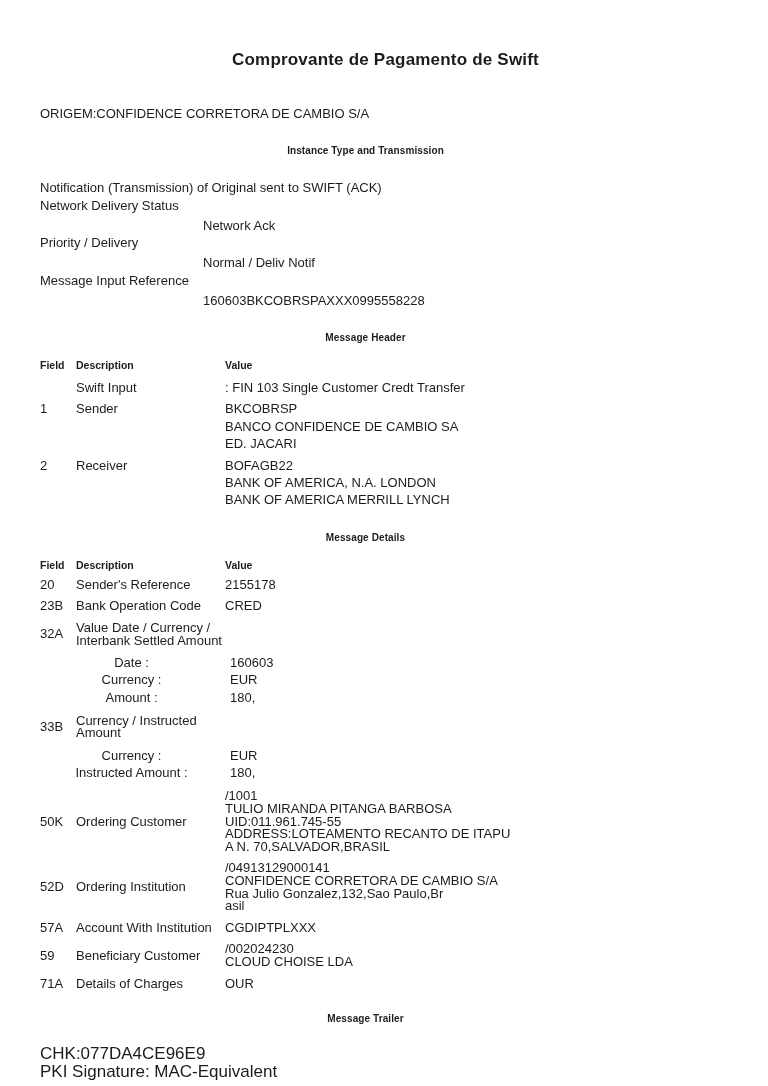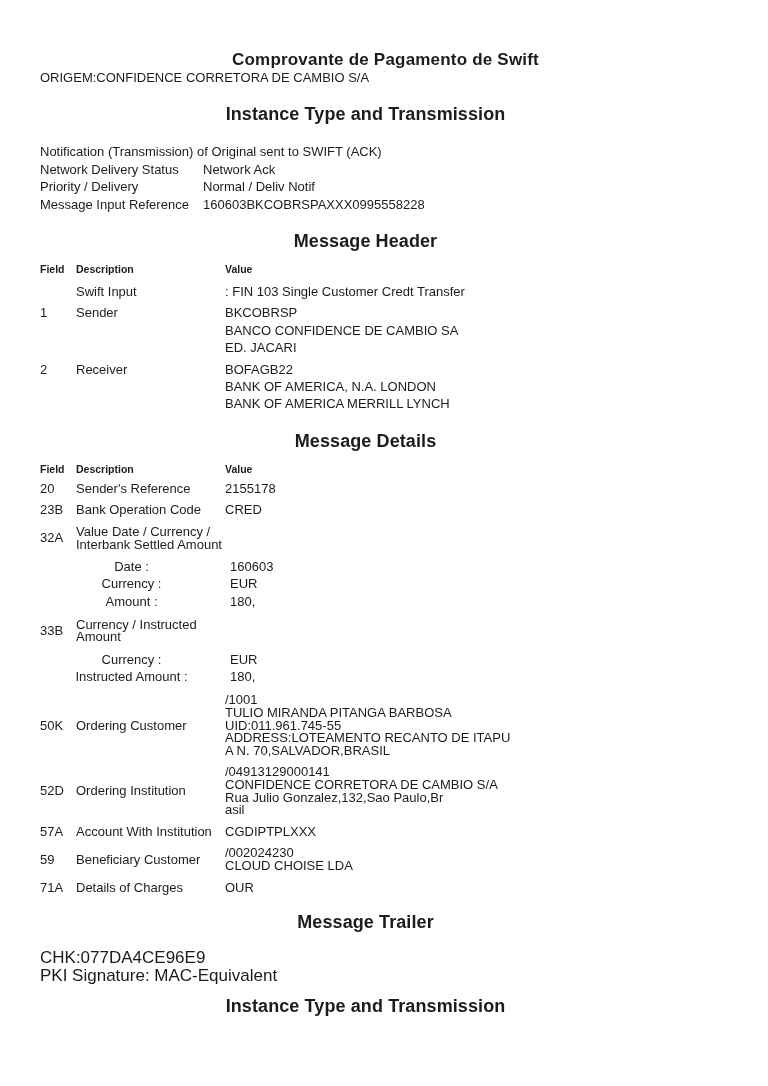--- a/index.html
+++ b/index.html
@@ -8,29 +8,29 @@
     background:#ffffff;
     color:#1c1c1c;
     font-family:"Liberation Sans","DejaVu Sans",sans-serif;
     overflow:hidden;
   }
   .page{box-sizing:border-box;width:719px;height:1086px;padding:50px 40px 0 40px;}
   .doc-title{
     font-size:17px;font-weight:bold;text-align:center;
     padding-left:52px;line-height:20px;letter-spacing:.2px;
   }
-  .origin{font-size:13px;line-height:16px;}
+  .origin{font-size:13px;margin-top:36px;line-height:16px;}
   .section-heading{
-    font-size:18px;font-weight:bold;text-align:center;
+    font-size:10px;font-weight:bold;text-align:center;
     padding-left:12px;margin-top:20px;line-height:17px;letter-spacing:.1px;
   }
   .notice{font-size:13px;margin-top:20px;line-height:17.5px;}
   .info-row{display:flex;font-size:13px;line-height:17.5px;}
   .info-label{width:163px;flex:none;}
-  .info-value{flex:1;}
+  .info-value{flex:1;margin-top:20px;}
   .col-header{display:flex;font-size:10.5px;font-weight:bold;margin:13px 0 7px 0;line-height:13px;}
   .ch-field,.cell-field{width:36px;flex:none;}
   .ch-desc,.cell-desc{width:149px;flex:none;}
   .ch-value,.cell-value{flex:1;min-width:0;}
   .trow-main{display:flex;font-size:13px;}
   .desc-line,.value-line{white-space:nowrap;}
   
   .mh .trow{margin-bottom:4px;}
   .mh .trow-main{line-height:17.4px;align-items:flex-start;}
   

